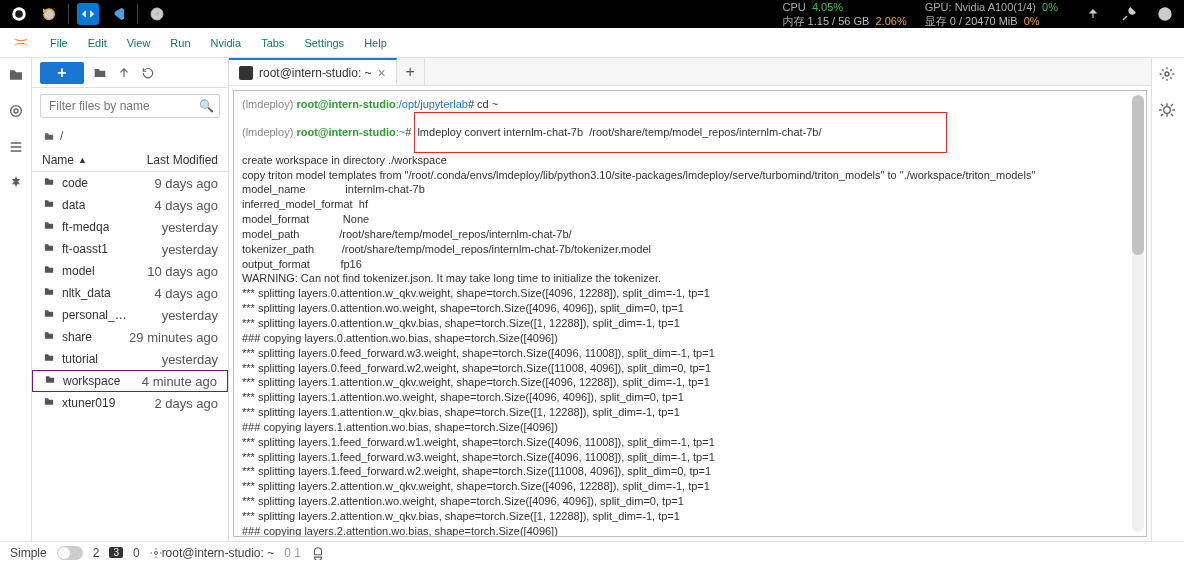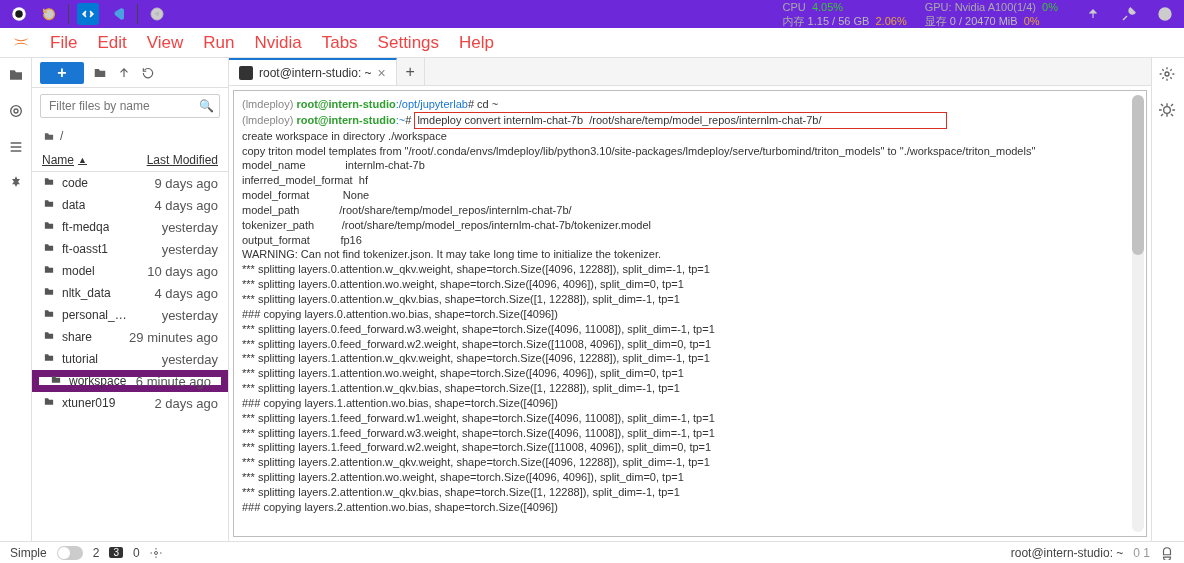--- a/index.html
+++ b/index.html
@@ -1,66 +1,66 @@
 <!DOCTYPE html>
 <html><head>
 <meta charset="utf-8">
 <style>
 * { margin:0; padding:0; box-sizing:border-box; font-family:-apple-system,BlinkMacSystemFont,"Segoe UI",Helvetica,Arial,sans-serif; }
 body { width:1184px; height:563px; background:#fff; overflow:hidden; font-size:12px; color:#333; }
-.top-bar { height:28px; background:#6d28d9; color:#bbb; display:flex; align-items:center; padding:0 8px; gap:10px; }
+.top-bar { height:28px; background:#000000; color:#bbb; display:flex; align-items:center; padding:0 8px; gap:10px; }
 .top-bar .left { display:flex; gap:8px; align-items:center; flex:1; }
 .top-bar .icon-btn { width:22px; height:22px; display:flex; align-items:center; justify-content:center; }
 .top-bar .icon-btn svg { fill:#ccc; }
 .top-bar .sep { width:1px; height:20px; background:#444; }
 .top-bar .stats { display:flex; gap:18px; font-size:11px; font-family:monospace; }
 .top-bar .stats .col { display:flex; flex-direction:column; gap:1px; line-height:1.1; }
 .top-bar .stats .lbl { color:#aaa; }
 .top-bar .stats .grn { color:#3ac23a; }
 .top-bar .stats .org { color:#e8a33d; }
 .top-bar .right-icons { display:flex; gap:14px; margin-left:14px; }
 .menu-bar { height:30px; background:#fff; border-bottom:1px solid #e0e0e0; display:flex; align-items:center; padding-left:4px; }
 .menu-bar .jupyter-logo { width:24px; height:24px; margin:0 6px; }
-.menu-bar .menu-item { padding:0 10px; font-size:17px; color:#ef4444; cursor:default; }
+.menu-bar .menu-item { padding:0 10px; font-size:11px; color:#0f766e; cursor:default; }
 .main { display:flex; height:calc(100% - 28px - 30px - 22px); }
 .activity-bar { width:32px; background:#fff; border-right:1px solid #e0e0e0; display:flex; flex-direction:column; align-items:center; padding-top:8px; gap:18px; }
 .activity-bar .ab-icon { width:18px; height:18px; display:flex; align-items:center; justify-content:center; color:#616161; }
 .sidebar { width:197px; border-right:1px solid #e0e0e0; display:flex; flex-direction:column; }
 .sidebar .toolbar { height:30px; display:flex; align-items:center; padding:0 8px; gap:8px; border-bottom:1px solid #e0e0e0; }
 .sidebar .toolbar .add-btn { background:#1976d2; color:#fff; width:44px; height:22px; border-radius:2px; display:flex; align-items:center; justify-content:center; font-size:16px; font-weight:bold; }
 .sidebar .toolbar .tb-icon { width:16px; height:16px; color:#616161; display:flex; align-items:center; justify-content:center; }
 .sidebar .filter-row { padding:6px 8px; }
 .sidebar .filter-row .search-box { position:relative; }
 .sidebar .filter-row input { width:100%; height:24px; border:1px solid #cfcfcf; border-radius:2px; padding:0 24px 0 8px; font-size:12px; color:#666; }
 .sidebar .filter-row .mag { position:absolute; right:6px; top:5px; color:#888; font-size:12px; }
 .sidebar .breadcrumb { height:24px; display:flex; align-items:center; padding:0 10px; font-size:12px; color:#555; gap:4px; }
-.sidebar .header-row { height:24px; display:flex; align-items:center; justify-content:space-between; padding:0 10px; font-size:12px; border-bottom:1px solid #e0e0e0;text-decoration:underline; }
+.sidebar .header-row { height:24px; display:flex; align-items:center; justify-content:space-between; padding:0 10px; font-size:12px; border-bottom:1px solid #e0e0e0; }
 .sidebar .header-row .hname { display:flex; align-items:center; gap:4px; }
 .sidebar .file-list { flex:1; overflow-y:auto; }
 .sidebar .file-row { height:22px; display:flex; align-items:center; justify-content:space-between; padding:0 10px; font-size:12px; }
-.sidebar .file-row.sel { border:7px solid #701a75; border-radius:0; }
+.sidebar .file-row.sel { border:1px solid #701a75; border-radius:0; }
 .sidebar .file-row .fname { display:flex; align-items:flex-start; gap:6px; overflow:hidden; white-space:nowrap; text-overflow:ellipsis; }
 .sidebar .file-row .fmod { color:#555; font-size:13px; white-space:nowrap; }
 .content { flex:1; display:flex; flex-direction:column; border-right:1px solid #e0e0e0; }
 .tab-bar { height:28px; background:#f5f5f5; border-bottom:1px solid #e0e0e0; display:flex; align-items:stretch; }
 .tab-bar .tab { display:flex; align-items:center; gap:6px; padding:0 10px; background:#fff; border-right:1px solid #e0e0e0; border-top:2px solid #1976d2; font-size:12px; }
 .tab-bar .tab .term-icon { width:14px; height:14px; background:#333; border-radius:2px; }
 .tab-bar .tab .close { color:#888; font-size:14px; }
 .tab-bar .add-tab { width:28px; display:flex; align-items:center; justify-content:center; color:#555; font-size:16px; border-right:1px solid #e0e0e0; }
 .terminal { flex:1; background:#fff; padding:6px 10px 6px 8px; border:1px solid #bdbdbd; margin:4px; overflow:hidden; font-family:Menlo,Consolas,monospace; font-size:11px; line-height:1.35; color:#333; position:relative; }
 .terminal .line { white-space:pre; }
 .terminal .env { color:#888; }
 .terminal .user { color:#2e9e2e; font-weight:bold; }
 .terminal .path { color:#1976d2; }
-.terminal .highlight-cmd { border:1px solid #d93025; padding:0 2px; display:inline-block; }
+.terminal .highlight-cmd { border:1px solid #d93025; padding:12px 2px; display:inline-block; }
 .terminal .sb-track { position:absolute; right:2px; top:4px; bottom:4px; width:12px; background:#f0f0f0; border-radius:6px; }
 .terminal .sb-thumb { position:absolute; right:2px; top:4px; width:12px; height:160px; background:#c2c2c2; border-radius:6px; }
 .right-activity { width:32px; background:#fff; display:flex; flex-direction:column; align-items:center; padding-top:8px; gap:18px; }
 .right-activity .ab-icon { width:18px; height:18px; color:#616161; }
-.status-bar { height:22px; border-top:1px solid #e0e0e0; display:flex; align-items:center; justify-content:space-between; padding:0 10px; font-size:12px; color:#444; }
+.status-bar { height:22px; border-top:1px solid #e0e0e0; display:flex; align-items:center; padding:0 10px; font-size:12px; color:#444; }
 .status-bar .sl { display:flex; align-items:center; gap:10px; }
 .status-bar .sr { display:flex; align-items:center; gap:10px; }
 .status-bar .toggle { width:26px; height:14px; border-radius:7px; background:#ccc; position:relative; }
 .status-bar .toggle::after { content:""; width:12px; height:12px; border-radius:50%; background:#fff; position:absolute; top:1px; left:1px; }
 .status-bar .badge { background:#333; color:#fff; padding:0 4px; border-radius:2px; font-size:10px; }
 .folder-svg { width:14px; height:11px; }
 </style>
 </head>
 <body>
 
@@ -287,21 +287,21 @@
           </div>
           <div class="fmod">yesterday</div>
         </div>
         <div class="file-row sel">
           <div class="fname">
             <svg class="folder-svg" viewBox="0 0 24 24" fill="#555">
               <path d="M3 5h7l2 3h9v11H3z"></path>
             </svg>
             <span>workspace</span>
           </div>
-          <div class="fmod">6 minute ago</div>
+          <div class="fmod">4 minute ago</div>
         </div>
         <div class="file-row">
           <div class="fname">
             <svg class="folder-svg" viewBox="0 0 24 24" fill="#555">
               <path d="M3 5h7l2 3h9v11H3z"></path>
             </svg>
             <span>xtuner019</span>
           </div>
           <div class="fmod">2 days ago</div>
         </div>

